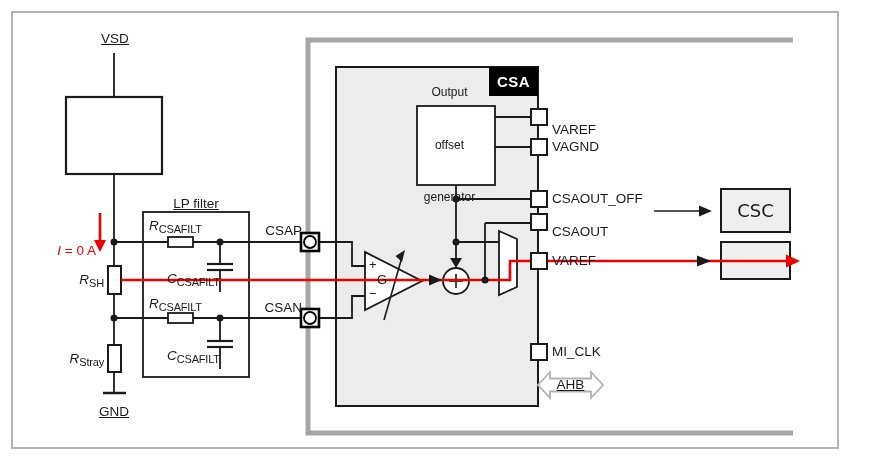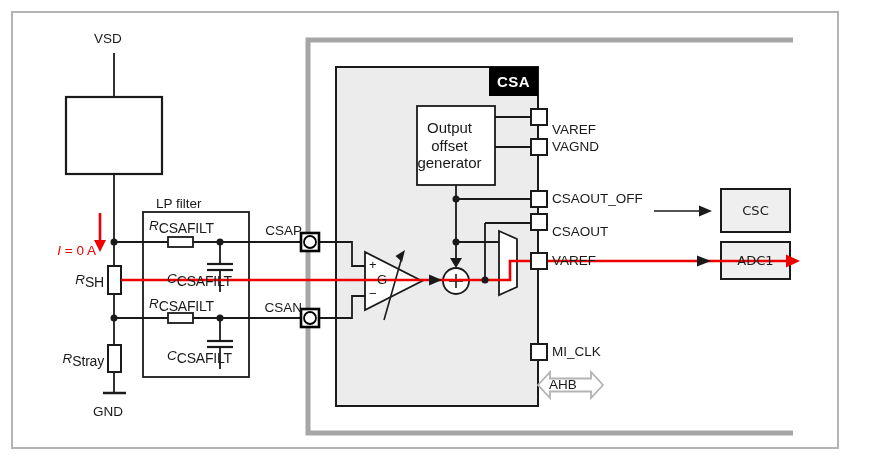--- a/index.html
+++ b/index.html
@@ -1,28 +1,28 @@
 <!DOCTYPE html>
 <html><head>
 <meta charset="utf-8">
 <style>
   html,body{margin:0;padding:0;background:#fff;}
   #stage{position:relative;width:870px;height:456px;background:#fff;overflow:hidden;
          font-family:"Liberation Sans",sans-serif;color:#1a1a1a;}
   #stage svg{position:absolute;left:0;top:0;}
   .lbl{position:absolute;font-size:13.5px;line-height:16px;white-space:nowrap;}
-  .center{text-align:left;}
+  .center{text-align:center;text-decoration:underline;}
   .right{text-align:right;}
   .sym{font-style:italic;}
-  .sub{font-size:14px;vertical-align:-3px;letter-spacing:-0.2px;}
+  .sub{font-size:11px;vertical-align:-3px;letter-spacing:-0.2px;}
   .red{color:#ee0000;margin-top:20px;}
   .boxtext{position:absolute;display:flex;align-items:center;justify-content:center;
            flex-direction:column;font-size:13.5px;}
   .csa-title{font-weight:bold;color:#fff;font-size:15px;letter-spacing:0.5px;}
-  .small{font-size:13px;font-family:"DejaVu Sans",sans-serif;}
+  .small{font-size:18px;font-family:"DejaVu Sans",sans-serif;}
 </style>
 </head>
 <body>
 
 <div id="stage">
 
 <svg width="870" height="456" viewBox="0 0 870 456">
 
   <rect x="12" y="12" width="826" height="436" fill="none" stroke="#b4b4b4" stroke-width="2"></rect>
 
@@ -172,35 +172,34 @@
 </div>
 <div class="lbl" style="left:167px;top:348px;">
   <span class="sym">C</span><span class="sub">CSAFILT</span>
 </div>
 
 <div class="lbl right" style="left:256px;top:223px;width:46px;">CSAP</div>
 <div class="lbl right" style="left:256px;top:300px;width:46px;">CSAN</div>
 
 <div class="boxtext csa-title" style="left:489px;top:67px;width:49px;height:29px;">CSA</div>
 
-<div class="boxtext" style="left:417px;top:106px;width:65px;height:79px;font-size:15px;line-height:17.5px;">
+<div class="boxtext" style="left:417px;top:106px;width:65px;height:79px;font-size:12px;line-height:17.5px;gap:35px;">
   <span>Output</span>
   <span>offset</span>
   <span>generator</span>
 </div>
 
 <div class="lbl" style="left:369px;top:257px;font-size:13px;">+</div>
 <div class="lbl" style="left:369px;top:286px;font-size:13px;">−</div>
 <div class="lbl" style="left:377px;top:272px;font-size:13px;">G</div>
 
 <div class="lbl" style="left:552px;top:122px;">VAREF</div>
 <div class="lbl" style="left:552px;top:139px;">VAGND</div>
 <div class="lbl" style="left:552px;top:191px;">CSAOUT_OFF</div>
 <div class="lbl" style="left:552px;top:224px;">CSAOUT</div>
 <div class="lbl" style="left:552px;top:253px;">VAREF</div>
 <div class="lbl" style="left:552px;top:344px;">MI_CLK</div>
 
 <div class="boxtext small" style="left:721px;top:189px;width:69px;height:43px;">CSC</div>
-<div class="boxtext small" style="left:721px;top:242px;width:69px;height:37px;">ADC1</div>
 
 <div class="lbl center" style="left:549px;top:377px;width:43px;">AHB</div>
 
 </div>
 
 </body></html>

